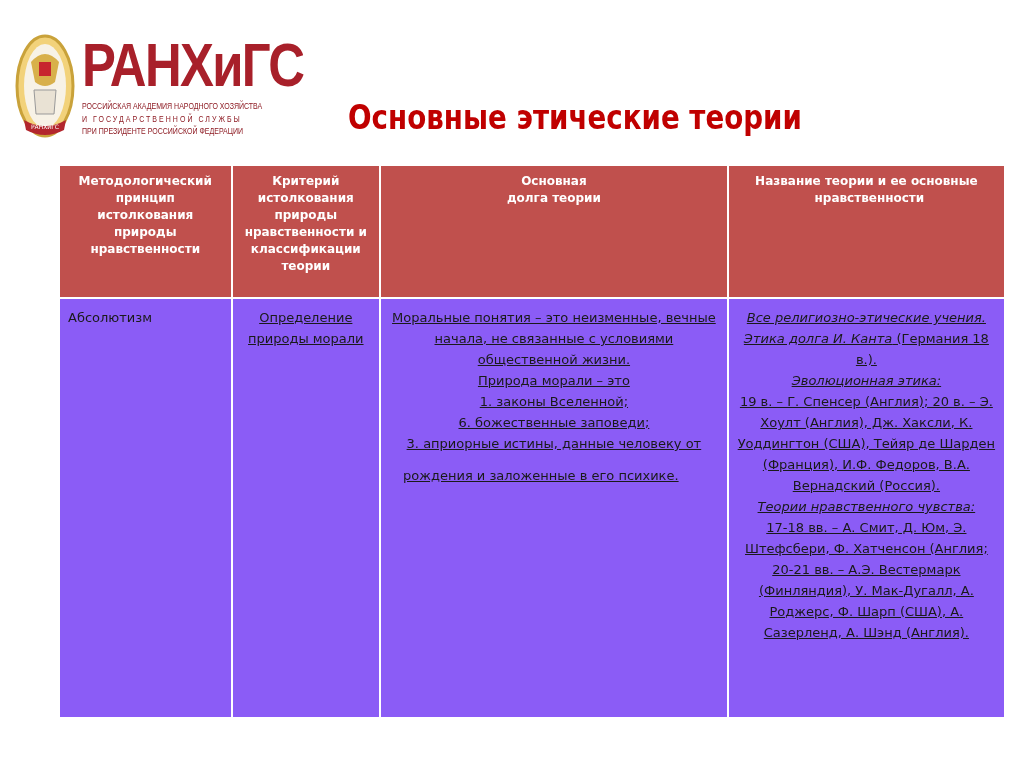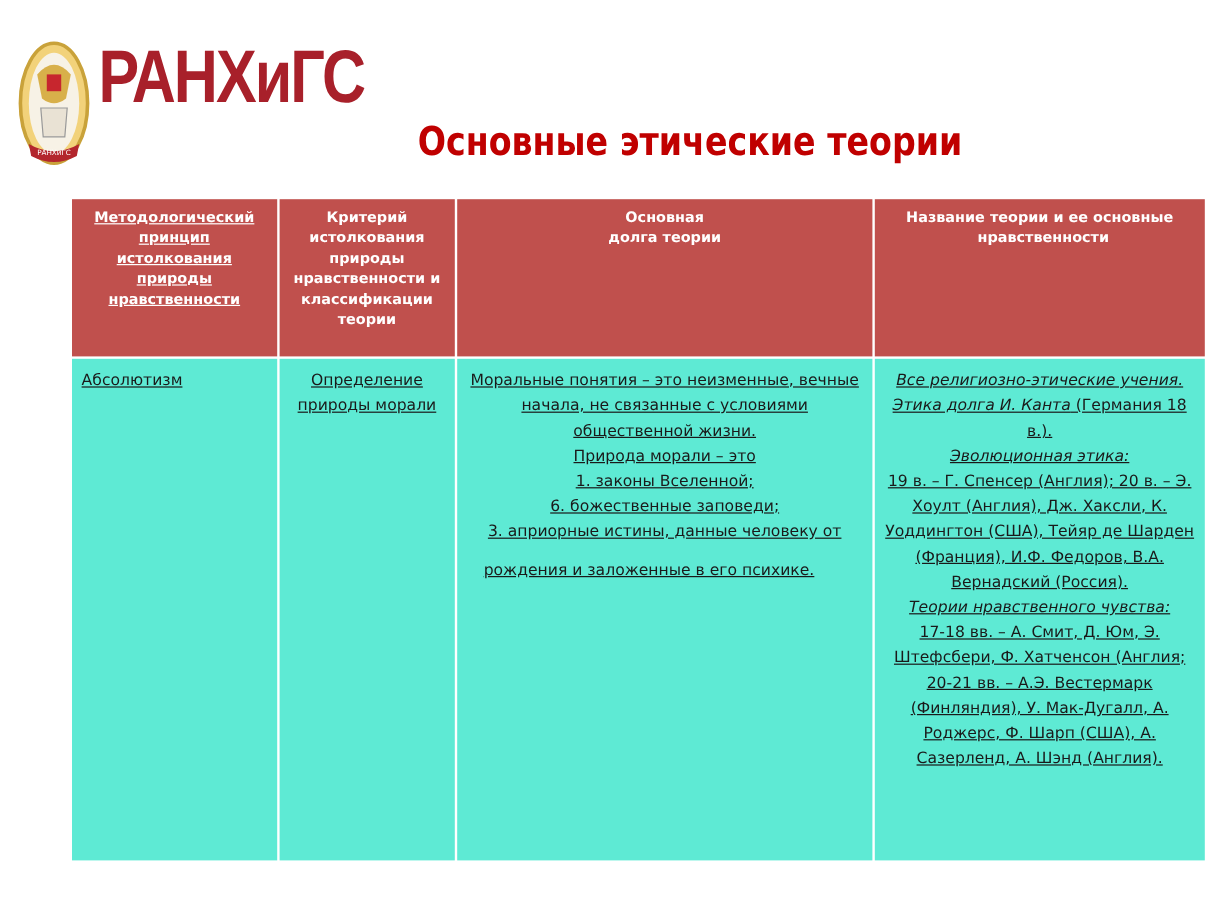--- a/index.html
+++ b/index.html
@@ -18,23 +18,23 @@
     .brand-sub div { transform: scaleX(0.78); transform-origin: left top; }
     .brand-sub div.wide { letter-spacing: 2.6px; }
     .title { position: absolute; left: 300px; top: 76px; width: 550px; text-align: center;
       color: #c00000; font-weight: bold; font-size: 33px; line-height: 40px;
       font-family: "DejaVu Sans", sans-serif; transform: scaleX(0.84); transform-origin: center top; }
     table.theories { position: absolute; left: 58px; top: 164px; width: 948px; border-collapse: separate;
       border-spacing: 2px; }
     table.theories th { background: #c0504d; color: #ffffff; font-weight: bold; font-size: 12px; line-height: 17px;
       vertical-align: top; text-align: center; height: 124px; padding: 7px 6px 0 6px;
       font-family: "DejaVu Sans", sans-serif; }
-    table.theories td { background: #5eead4; color: #1a1a1a; vertical-align: top; height: 410px;
+    table.theories td { background: #8b5cf6; color: #1a1a1a; vertical-align: top; height: 410px;
       font-size: 13px; line-height: 21px; padding: 8px 8px 0 8px; font-family: "DejaVu Sans", sans-serif; }
-    .c1 { width: 155px; text-decoration: underline; } .c2 { width: 131px; } .c3 { width: 334px; } .c4 { width: 262px; }
+    .c1 { width: 155px; } .c2 { width: 131px; } .c3 { width: 334px; } .c4 { width: 262px; }
     td.c1 { text-align: left; padding-left: 12px; }
     td.c2, td.c3, td.c4 { text-align: center; text-decoration: underline; }
     th.c4 { text-align: left; padding-left: 28px; }
     .it { font-style: italic; }
     .gap { margin-top: 11px; }
     .line { display: block; }
   </style>
 </head>
 <body>
 
@@ -42,20 +42,25 @@
   <svg class="emblem" viewBox="0 0 62 112">
     <ellipse cx="31" cy="54" rx="28" ry="50" fill="#f2d27a" stroke="#c9a23a" stroke-width="3"></ellipse>
     <ellipse cx="31" cy="54" rx="21" ry="42" fill="#f7f2e6"></ellipse>
     <path d="M17 30 Q31 14 45 30 L41 50 Q31 58 21 50 Z" fill="#d8b04a"></path>
     <rect x="25" y="30" width="12" height="14" fill="#c7262e"></rect>
     <path d="M20 58 L42 58 L40 82 L22 82 Z" fill="#e9e2d4" stroke="#999" stroke-width="1"></path>
     <path d="M10 88 Q31 100 52 88 L50 98 Q31 108 12 98 Z" fill="#b3262d"></path>
     <text x="31" y="97" font-size="6" text-anchor="middle" fill="#fff" font-family="DejaVu Sans, sans-serif">РАНХиГС</text>
   </svg>
   <div class="brand">РАНХиГС</div>
+  <div class="brand-sub">
+    <div>Российская академия народного хозяйства</div>
+    <div class="wide">и государственной службы</div>
+    <div>при Президенте Российской Федерации</div>
+  </div>
 </div>
 
 <h1 class="title">Основные этические теории</h1>
 
 <table class="theories">
   <thead>
     <tr>
       <th class="c1">
         <span class="line">Методологический</span>
         <span class="line">принцип</span>

